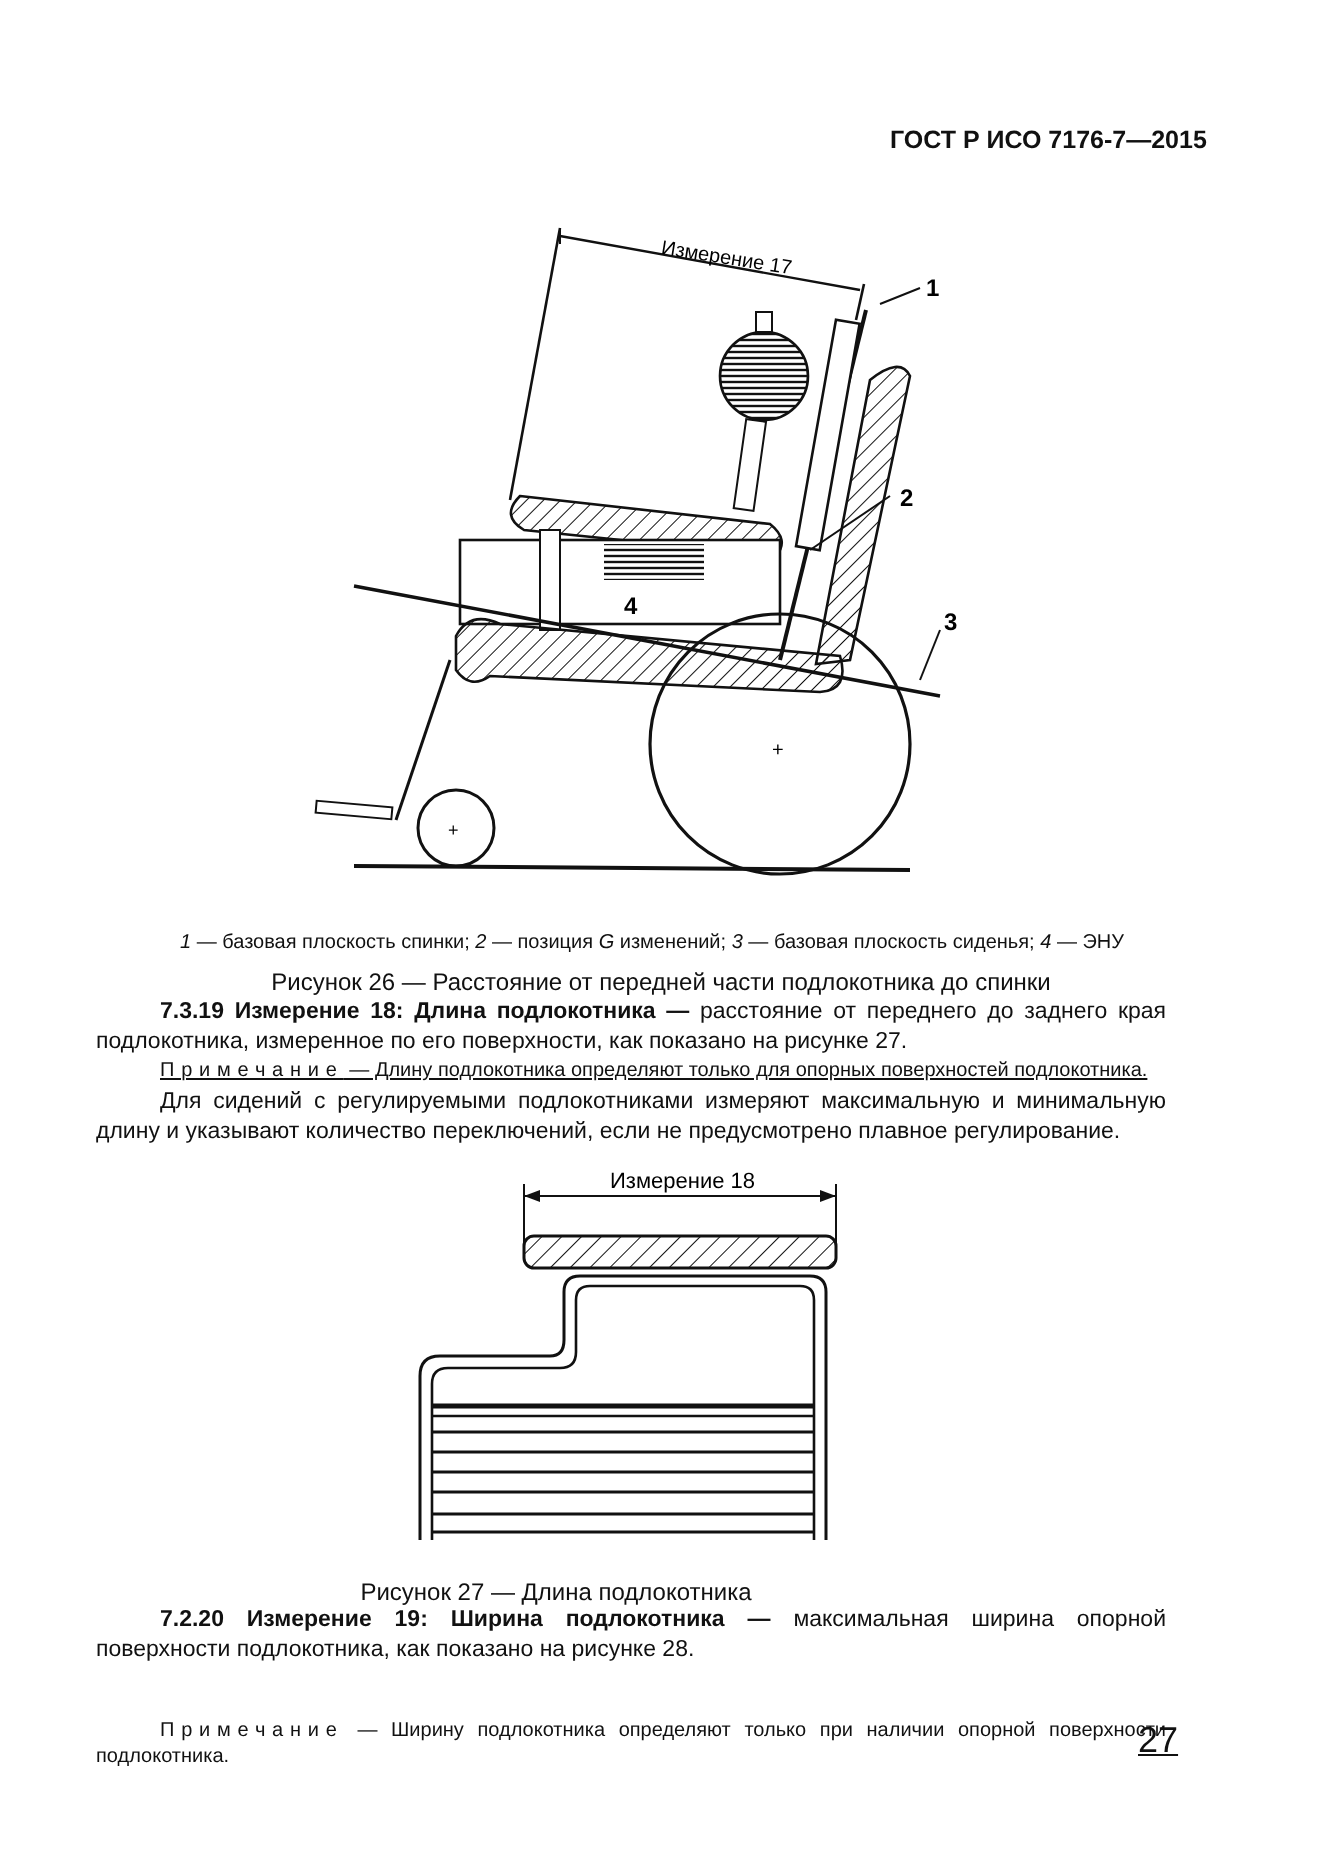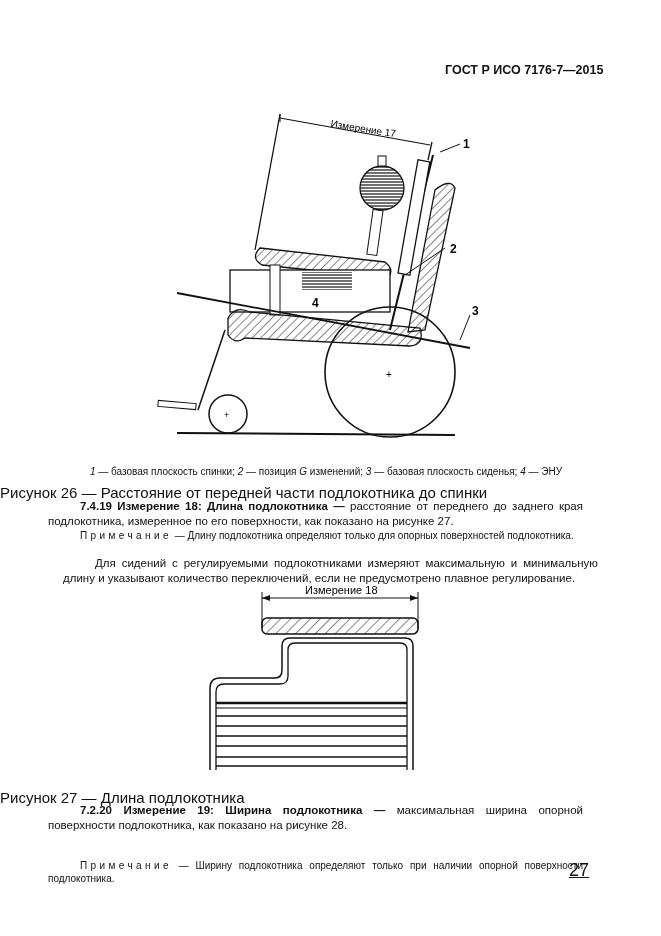--- a/index.html
+++ b/index.html
@@ -3,21 +3,21 @@
 <meta charset="utf-8">
 <style>
   html, body { margin:0; padding:0; background:#fff; }
   body { width:661px; height:936px; position:relative; overflow:hidden;
          font-family:"Liberation Sans", sans-serif; color:#111; }
   .abs { position:absolute; }
   .header { left:445px; top:63px; font-size:12.5px; font-weight:bold; }
   .fig { position:absolute; }
   .legend { left:90px; top:466px; font-size:10px; white-space:nowrap; }
   .legend i { font-style:italic; }
-  .caption { font-size:15px; text-align:left; white-space:nowrap; }
+  .caption { font-size:12px; text-align:center; white-space:nowrap; }
   .para { left:48px; width:535px; font-size:11.5px; line-height:14.5px; text-align:justify; }
   .para .ind { display:inline-block; width:32px; }
   .bold { font-weight:bold; }
   .note { font-size:10px; }
   .spaced { letter-spacing:3.4px; }
   .pagenum { left:569px; top:860px; font-size:18px;text-decoration:underline; }
 </style>
 </head>
 <body>
 
@@ -79,26 +79,26 @@
 
   <line x1="27" y1="333" x2="305" y2="335" stroke="#111" stroke-width="2"></line>
 </svg>
 
 <div class="abs legend">
   <i>1</i><span> — базовая плоскость спинки; </span><i>2</i><span> — позиция </span><i>G</i><span> изменений; </span><i>3</i><span> — базовая плоскость сиденья; </span><i>4</i><span> — ЭНУ</span>
 </div>
 <div class="abs caption" style="left:0;width:661px;top:484px;">Рисунок 26 — Расстояние от передней части подлокотника до спинки</div>
 
 <div class="abs para" style="top:499px;">
-  <span class="ind"></span><span class="bold">7.4.19 Измерение 18: Длина подлокотника —</span><span> расстояние от переднего до заднего края подлокотника, измеренное по его поверхности, как показано на рисунке 27.</span>
+  <span class="ind"></span><span class="bold">7.3.19 Измерение 18: Длина подлокотника —</span><span> расстояние от переднего до заднего края подлокотника, измеренное по его поверхности, как показано на рисунке 27.</span>
 </div>
-<div class="abs para note" style="top:529px;">
+<div class="abs para note" style="top:529px;text-decoration:underline;">
   <span class="ind"></span><span class="spaced">Примечание</span><span> — Длину подлокотника определяют только для опорных поверхностей подлокотника.</span>
 </div>
-<div class="abs para" style="top:556px;margin-left:15px;">
+<div class="abs para" style="top:544px;">
   <span class="ind"></span><span>Для сидений с регулируемыми подлокотниками измеряют максимальную и минимальную длину и указывают количество переключений, если не предусмотрено плавное регулирование.</span>
 </div>
 
 <svg class="fig" style="left:200px;top:580px;" width="260" height="200" viewBox="0 0 260 200">
   <defs>
     <pattern id="hatch2" width="7" height="7" patternUnits="userSpaceOnUse" patternTransform="rotate(45)">
       <line x1="0" y1="0" x2="0" y2="7" stroke="#111" stroke-width="1"></line>
     </pattern>
   </defs>
   <line x1="62" y1="12" x2="62" y2="48" stroke="#111"></line>

